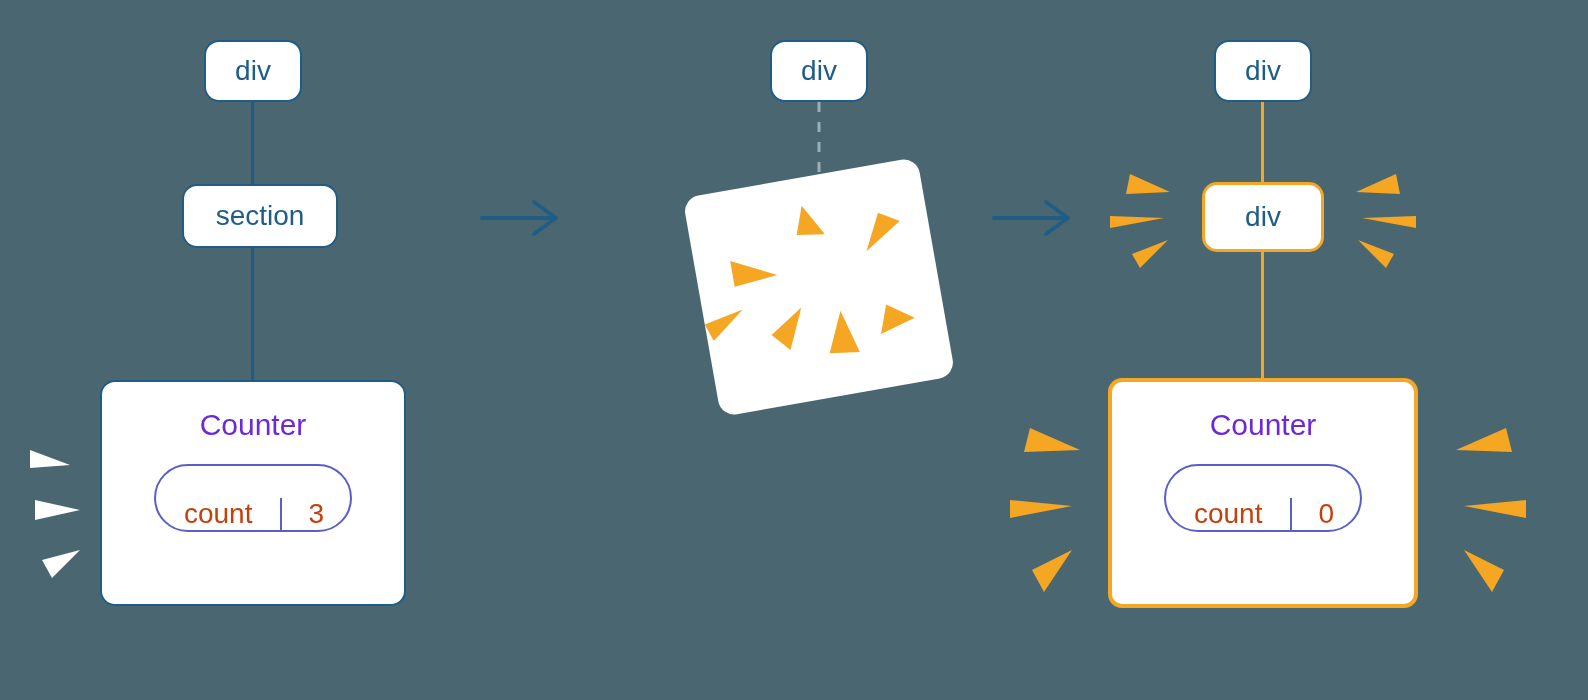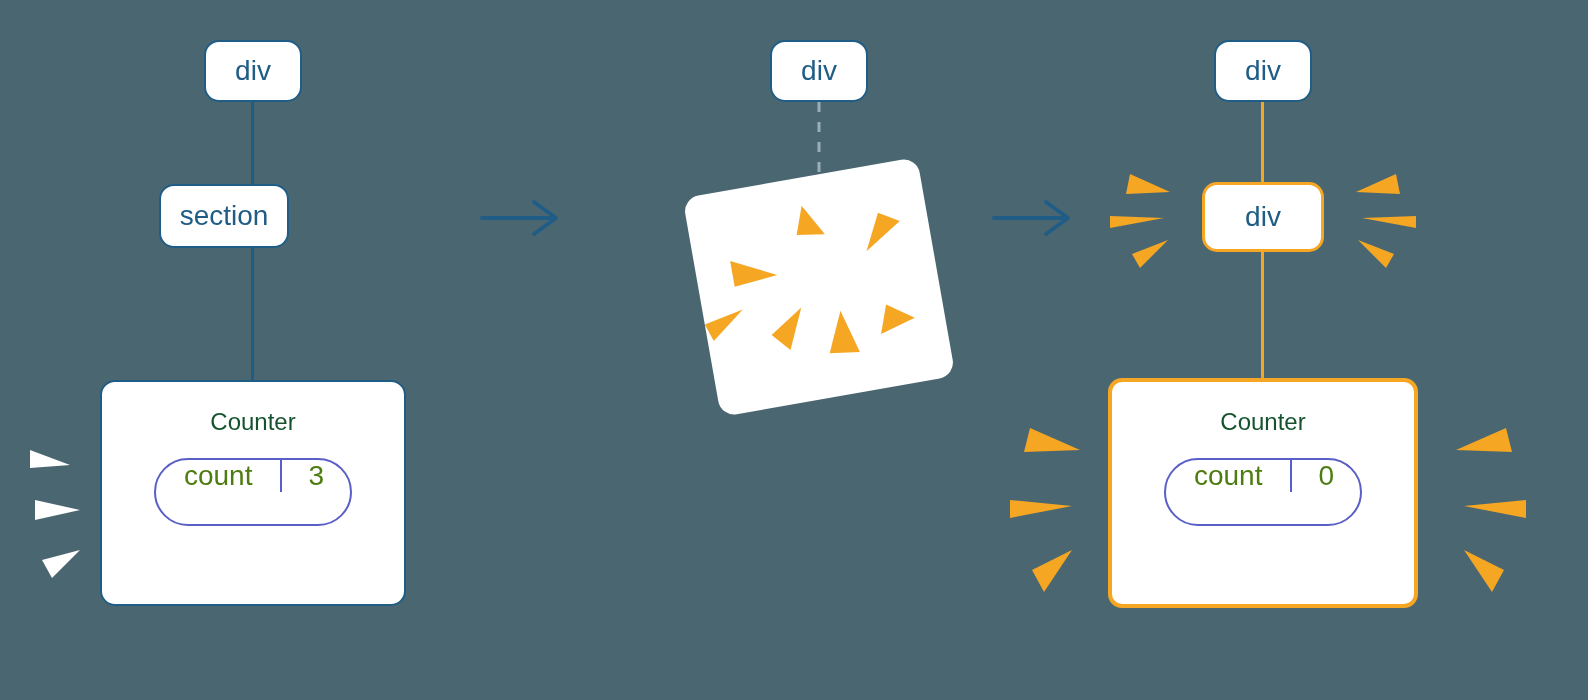--- a/index.html
+++ b/index.html
@@ -36,30 +36,30 @@
     border: 2px solid #fff;
     border-radius: 7px;
     pointer-events: none;
   }
   .counter-node {
     flex-direction: column;
     justify-content: flex-start;
     padding-top: 26px;
   }
   .counter-title {
-    color: #14532d;
-    font-size: 24px;
+    color: #6d28d9;
+    font-size: 30px;
     font-weight: 500;
     margin-bottom: 22px;
   }
   .pill {
     display: flex;
-    align-items: flex-start;
+    align-items: flex-end;
     border: 2px solid #5a5fc7;
-    color: #4d7c0f;
+    color: #c2410c;
     border-radius: 999px;
     height: 68px;
     overflow: hidden;
     font-size: 28px;
   }
   .pill-label {
     padding: 0 28px;
     display: flex;
     align-items: center;
     border-right: 2px solid #5a5fc7;
@@ -97,21 +97,21 @@
 </style>
 </head>
 <body>
 
 <div class="stage">
 
   <div class="node node-blue" style="left:204px; top:40px; width:98px; height:62px;">
     <span>div</span>
   </div>
   <div class="connector" style="left:251px; top:102px; height:82px;"></div>
-  <div class="node node-blue" style="left:159px; top:184px; width:130px; height:64px;">
+  <div class="node node-blue" style="left:182px; top:184px; width:156px; height:64px;">
     <span>section</span>
   </div>
   <div class="connector" style="left:251px; top:248px; height:132px;"></div>
   <div class="node node-blue counter-node" style="left:100px; top:380px; width:306px; height:226px;">
     <div class="counter-title">Counter</div>
     <div class="pill">
       <div class="pill-label">count</div>
       <div class="pill-value">3</div>
     </div>
   </div>

